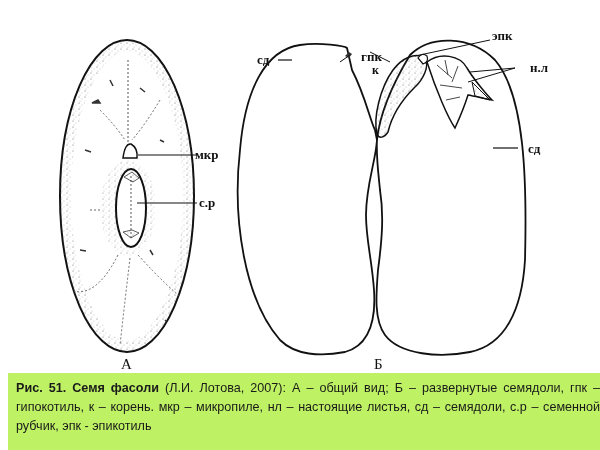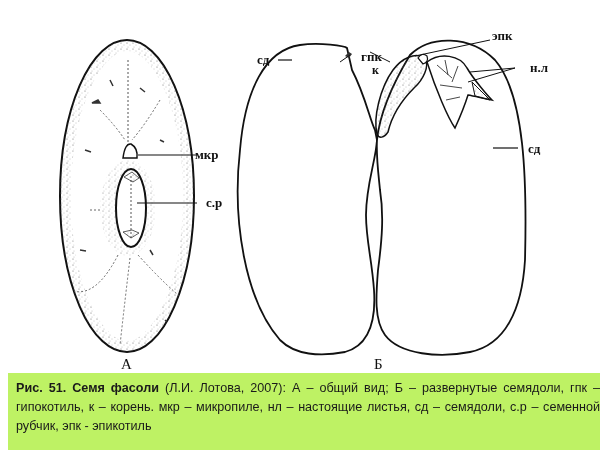--- a/index.html
+++ b/index.html
@@ -111,21 +111,21 @@
       <line x1="278" y1="60" x2="292" y2="60" stroke="#111" stroke-width="1.2"></line>
       <line x1="370" y1="52" x2="390" y2="62" stroke="#111" stroke-width="1"></line>
       <line x1="415" y1="56" x2="490" y2="40" stroke="#111" stroke-width="1"></line>
       <line x1="470" y1="72" x2="515" y2="68" stroke="#111" stroke-width="1"></line>
       <line x1="468" y1="82" x2="515" y2="68" stroke="#111" stroke-width="1"></line>
       <line x1="493" y1="148" x2="518" y2="148" stroke="#111" stroke-width="1.2"></line>
     </g>
   </svg>
 
   <span class="lbl" style="left:195px; top:148px;">мкр</span>
-  <span class="lbl" style="left:206px; top:196px;">с.р</span>
+  <span class="lbl" style="left:199px; top:196px;">с.р</span>
   <span class="panel-lbl" style="left:121px; top:357px;">А</span>
 
   <span class="lbl" style="left:257px; top:53px;">сд</span>
   <span class="lbl" style="left:361px; top:38px;margin-top:12px;">гпк</span>
   <span class="lbl" style="left:372px; top:64px; font-size:12px;">к</span>
   <span class="lbl" style="left:492px; top:29px;">эпк</span>
   <span class="lbl" style="left:530px; top:61px;">н.л</span>
   <span class="lbl" style="left:528px; top:142px;">сд</span>
   <span class="panel-lbl" style="left:374px; top:357px;">Б</span>
 </div>

